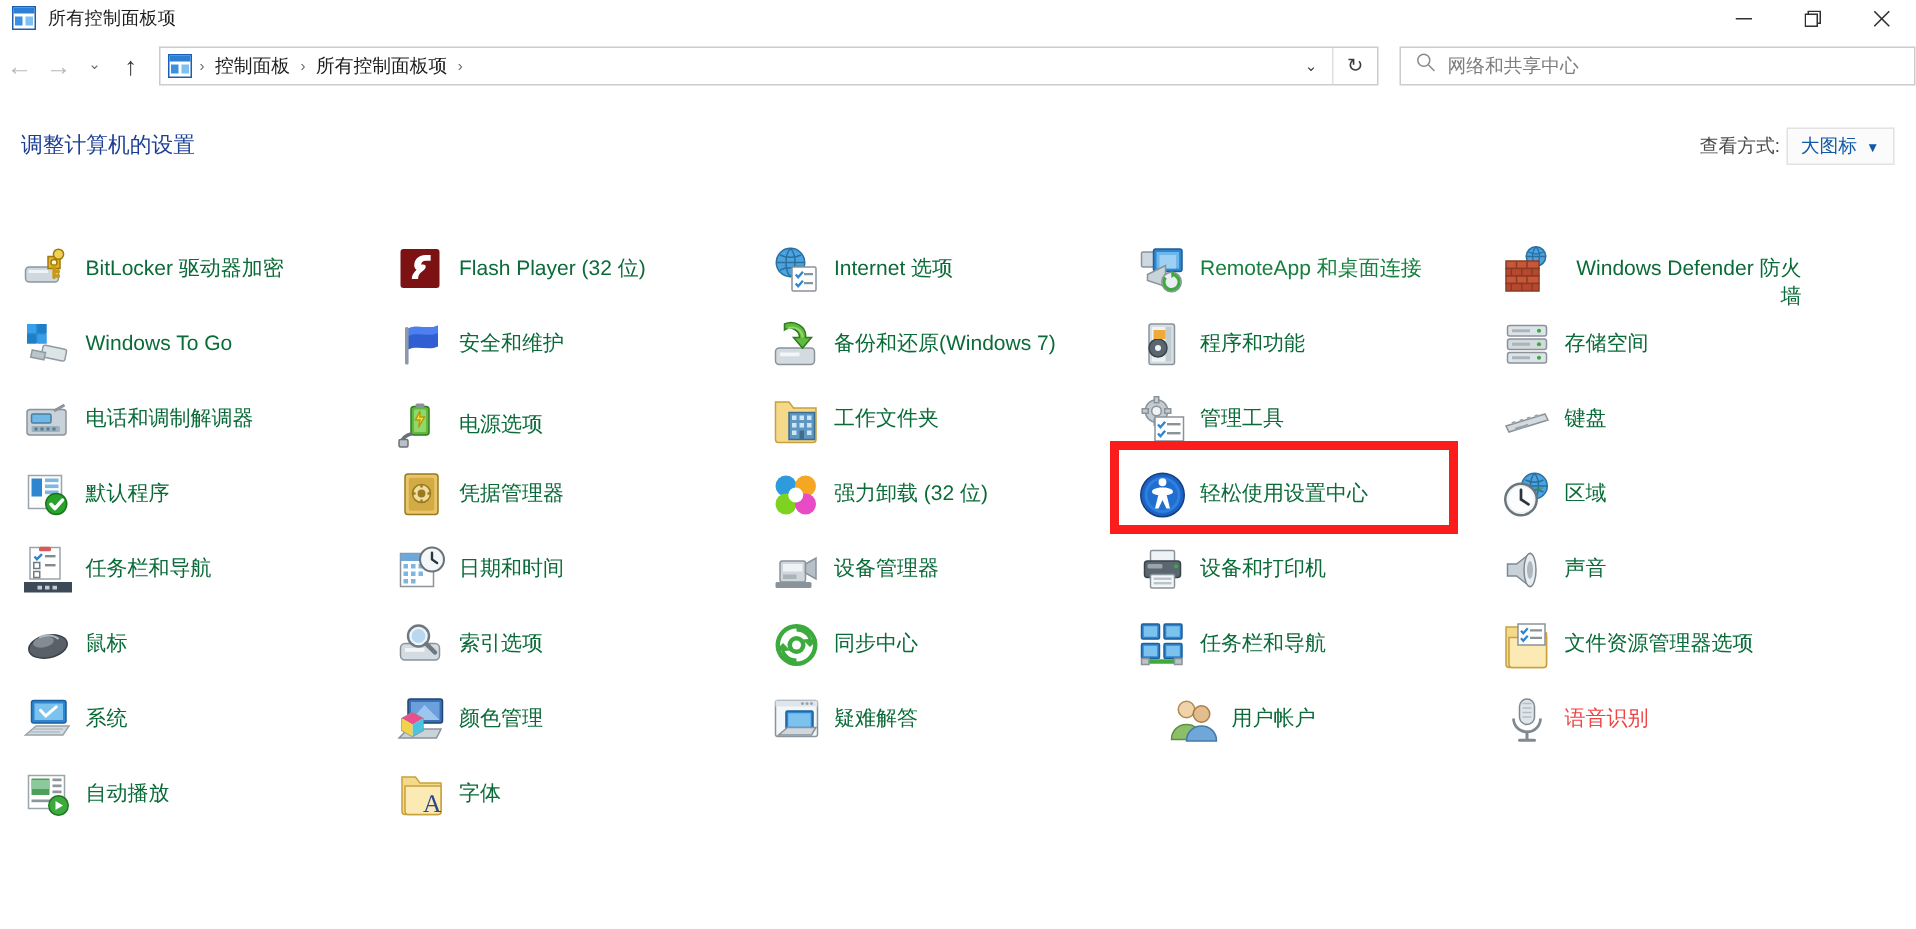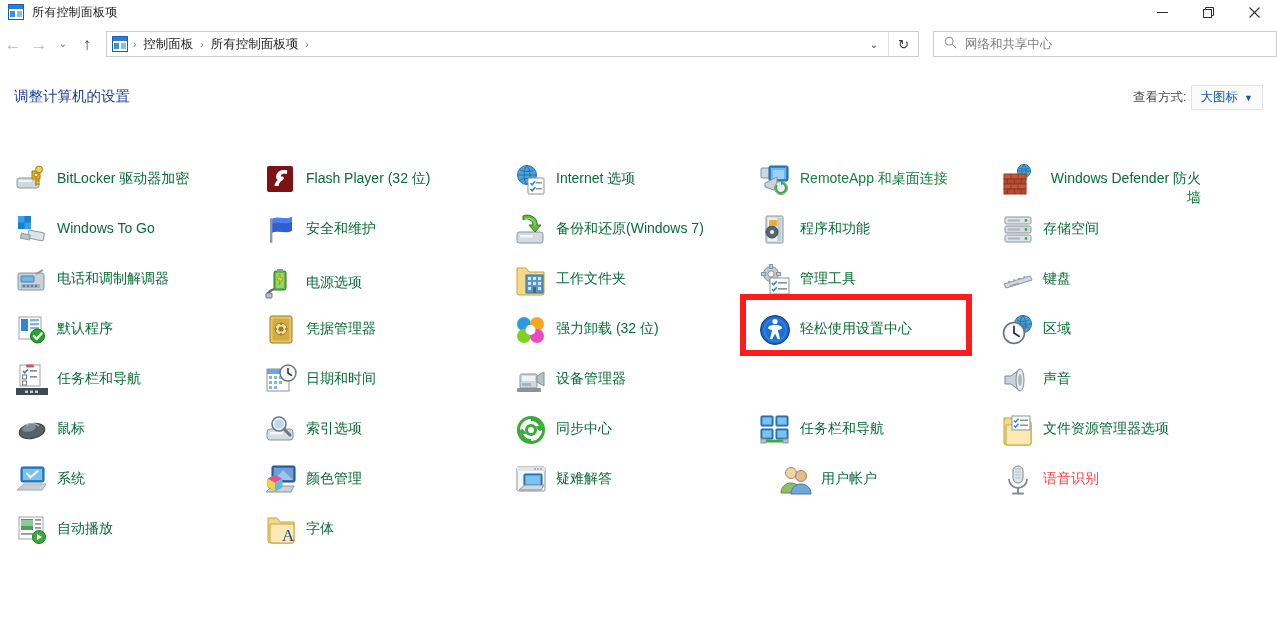--- a/index.html
+++ b/index.html
@@ -532,20 +532,32 @@
     <div class="cp-item" style="left: 757px; top: 164px;">
       <span class="cp-icon"><svg width="32" height="32" viewBox="0 0 32 32">
           <circle cx="16" cy="16" r="14.5" fill="#1c63c4" stroke="#123f80"></circle>
           <circle cx="16" cy="16" r="12" fill="#2e7fe0"></circle>
           <circle cx="16" cy="16" r="10" fill="#1f6ed0"></circle>
           <circle cx="16" cy="7.5" r="2.6" fill="#fff"></circle>
           <path d="M16 11c-4 0-7 1.2-7 2.8 0 1.4 2.4 2 4.2 2.2L11 25h2.4l2.6-5.6L18.6 25H21l-2.2-9c1.8-.2 4.2-.8 4.2-2.2 0-1.6-3-2.8-7-2.8z" fill="#fff"></path>
         </svg></span>
       <span class="cp-label" style="color: rgb(10, 107, 56);">轻松使用设置中心</span>
     </div>
+    <div class="cp-item" style="left: 757px; top: 214px;">
+      <span class="cp-icon"><svg width="32" height="32" viewBox="0 0 32 32">
+          <rect x="8" y="3" width="16" height="8" rx="1" fill="#eef3f6" stroke="#8a939a"></rect>
+          <rect x="4" y="10" width="24" height="11" rx="2" fill="#5b6770" stroke="#39434a"></rect>
+          <rect x="6" y="12" width="10" height="3" rx="1" fill="#9aa4ab"></rect>
+          <circle cx="25" cy="13.5" r="1.4" fill="#3caa3c"></circle>
+          <rect x="8" y="19" width="16" height="9" rx="1" fill="#f4f7f9" stroke="#8a939a"></rect>
+          <rect x="10" y="21" width="12" height="1.6" fill="#b9c3ca"></rect>
+          <rect x="10" y="24" width="12" height="1.6" fill="#b9c3ca"></rect>
+        </svg></span>
+      <span class="cp-label" style="color: rgb(10, 107, 56);">设备和打印机</span>
+    </div>
     <div class="cp-item" style="left: 757px; top: 264px;">
       <span class="cp-icon"><svg width="32" height="32" viewBox="0 0 32 32">
           <rect x="2" y="2" width="12" height="10" rx="1" fill="#2f86d0" stroke="#1c5f99"></rect>
           <rect x="3.5" y="3.5" width="9" height="7" fill="#7cc2ef"></rect>
           <rect x="17" y="2" width="12" height="10" rx="1" fill="#2f86d0" stroke="#1c5f99"></rect>
           <rect x="18.5" y="3.5" width="9" height="7" fill="#7cc2ef"></rect>
           <rect x="2" y="15" width="12" height="10" rx="1" fill="#2f86d0" stroke="#1c5f99"></rect>
           <rect x="3.5" y="16.5" width="9" height="7" fill="#7cc2ef"></rect>
           <rect x="17" y="15" width="12" height="10" rx="1" fill="#2f86d0" stroke="#1c5f99"></rect>
           <rect x="18.5" y="16.5" width="9" height="7" fill="#7cc2ef"></rect>

